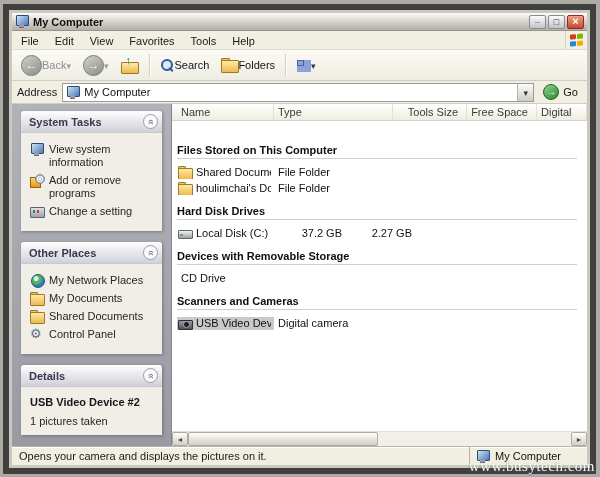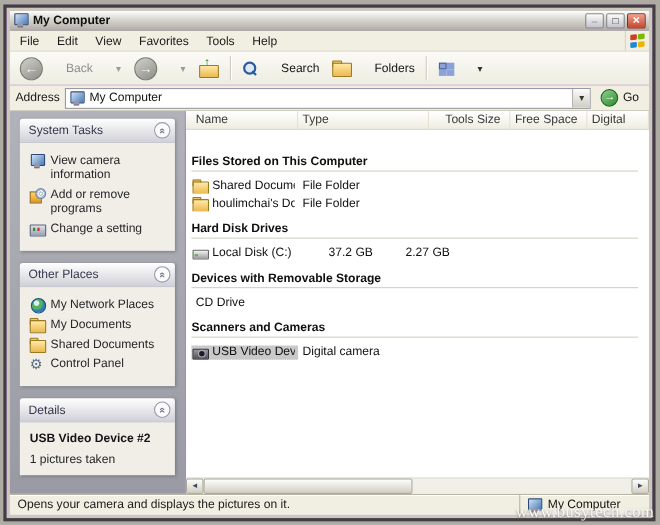--- a/index.html
+++ b/index.html
@@ -1,22 +1,22 @@
 <!DOCTYPE html>
 <html><head>
 <meta charset="utf-8">
 <style>
   * { margin:0; padding:0; box-sizing:border-box; }
   html,body { width:600px; height:477px; overflow:hidden; }
   body { font-family:"Liberation Sans", sans-serif; font-size:11px; background:#9a988e; position:relative; color:#111; }
   .screen { position:absolute; inset:0; background:#aeaca2; }
 
   
-  .window { position:absolute; left:3px; top:4px; right:4px; bottom:3px; border:3px solid #404040;
-            background:#f0abfc; box-shadow: inset 0 0 0 3px #cbc9bd; }
+  .window { position:absolute; left:3px; top:4px; right:4px; bottom:3px; border:6px solid #404040;
+            background:#fca5a5; box-shadow: inset 0 0 0 3px #cbc9bd; }
   .winbody { position:absolute; inset:3px; display:flex; flex-direction:column; }
 
   .titlebar { height:18px; display:flex; align-items:center; gap:4px; padding:0 3px;
               background:linear-gradient(180deg,#fdfdfc 0%,#d8d6cf 45%,#b2b0a8 100%);
               border-bottom:1px solid #96948c; }
   .title { font-weight:bold; color:#101010; flex:1; white-space:nowrap; overflow:hidden; }
   .winbtns { display:flex; gap:2px; }
   .wbtn { width:17px; height:14px; border:1px solid #8a8a8f; border-radius:2px;
           background:linear-gradient(#fcfcfc,#c2c2ca); font-size:9px; text-align:center; color:#333; line-height:12px; }
   .wbtn-min::before { content:"_"; position:relative; top:-3px; font-weight:bold; }
@@ -27,21 +27,21 @@
   .menubar { height:19px; display:flex; align-items:center; background:#f1efe2; border-bottom:1px solid #dddbcd; padding-left:1px; }
   .menu-items { flex:1; display:flex; }
   .menu-item { padding:3px 8px 2px; color:#1a1a1a; }
   .winlogo-box { width:22px; height:100%; display:grid; place-items:center; border-left:1px solid #d6d4c6; }
   .winlogo { width:14px; height:13px; display:inline-grid; grid-template-columns:6px 6px; gap:1px; transform:skewY(-5deg); }
   .wl { width:6px; height:5px; border-radius:1px; }
   .wl-r{background:#d33c1e} .wl-g{background:#7db700} .wl-b{background:#1e88d8} .wl-y{background:#f0b400}
 
   .toolbar { height:31px; display:flex; align-items:center; gap:2px; padding:2px 4px;
              background:linear-gradient(#fbfaf6,#eeede2); border-bottom:1px solid #d0cec0; }
-  .tbtn { display:flex; align-items:center; gap:21px; padding:0 5px; height:26px; border-radius:2px;text-align:right; }
+  .tbtn { display:flex; align-items:center; gap:0; padding:0 5px; height:26px; border-radius:2px;text-align:right; }
   .tlabel { color:#151515; }
   .tlabel.dim { color:#8e8e8e; }
   .tsep { width:1px; height:22px; background:#cfcdbf; box-shadow:1px 0 0 #fff; margin:0 3px; }
   .nav-circle { position:relative; display:inline-block; width:21px; height:21px; border-radius:50%;
                 background:linear-gradient(145deg,#d2d2cc,#8d8d87); border:1px solid #7a7a74; }
   .nav-circle::before { content:"←"; position:absolute; inset:0; color:#f6f6f2; font-weight:bold; font-size:12px; line-height:19px; text-align:center; }
   .nav-circle.fwd::before { content:"→"; }
   .caret::before { content:"▾"; font-size:9px; color:#333; }
   .caret.dim::before { color:#9a9a9a; }
 
@@ -70,21 +70,21 @@
                background:linear-gradient(145deg,#8fd08f,#2e8b2e); border:1px solid #1e641e; }
   .go-circle::before { content:"→"; position:absolute; inset:0; color:#fff; font-weight:bold; font-size:10px; line-height:14px; text-align:center; }
 
   
   .main { flex:1; display:flex; min-height:0; }
 
   .sidebar { width:160px; background:linear-gradient(180deg,#b2b2ba,#9a9aa4); padding:7px 9px; overflow:hidden; border-right:1px solid #84848e; }
   .panel { margin-bottom:11px; box-shadow:1px 1px 3px rgba(40,40,50,.35); }
   .panel-header { height:21px; display:flex; align-items:center; padding:0 4px 0 8px;
                   background:linear-gradient(180deg,#ffffff,#d0d0d8); border-radius:3px 3px 0 0; }
-  .panel-title { flex:1; font-weight:normal; color:#38384e; }
+  .panel-title { flex:1; font-weight:bold; color:#38384e; }
   .chev { width:15px; height:15px; border-radius:50%; background:#fbfbfb; border:1px solid #9a98ac; display:inline-flex; align-items:center; justify-content:center; }
   .chev::before { content:"»"; display:inline-block; transform:rotate(-90deg); font-size:10px; font-weight:bold; color:#7a7894; line-height:1; }
   .panel-body { background:#f0eee6; padding:7px 5px 8px 9px; border-top:1px solid #c8c8d0; }
   .side-item { display:flex; align-items:flex-start; gap:5px; margin:3px 0 5px; color:#26262a; cursor:pointer; }
   .side-label { line-height:13px; }
   .detail-title { font-weight:bold; margin:2px 0 7px; color:#16161a; }
   .detail-sub { color:#26262a; }
 
   .content { flex:1; display:flex; flex-direction:column; background:#fff; min-width:0; }
   .colheadrow { height:17px; display:flex; background:linear-gradient(#ffffff,#efede0); border-bottom:1px solid #d6d4c6; padding-left:5px;justify-content:center; }
@@ -224,21 +224,21 @@
       <div class="main">
         <div class="sidebar">
             <div class="panel">
               <div class="panel-header">
                 <span class="panel-title">System Tasks</span>
                 <span class="chev"></span>
               </div>
               <div class="panel-body">
                 <div class="side-item">
                   <span class="ic ic-monitor"></span>
-                  <span class="side-label">View camera information</span>
+                  <span class="side-label">View system information</span>
                 </div>
                 <div class="side-item">
                   <span class="ic ic-programs"></span>
                   <span class="side-label">Add or remove programs</span>
                 </div>
                 <div class="side-item">
                   <span class="ic ic-control"></span>
                   <span class="side-label">Change a setting</span>
                 </div>
               </div>

